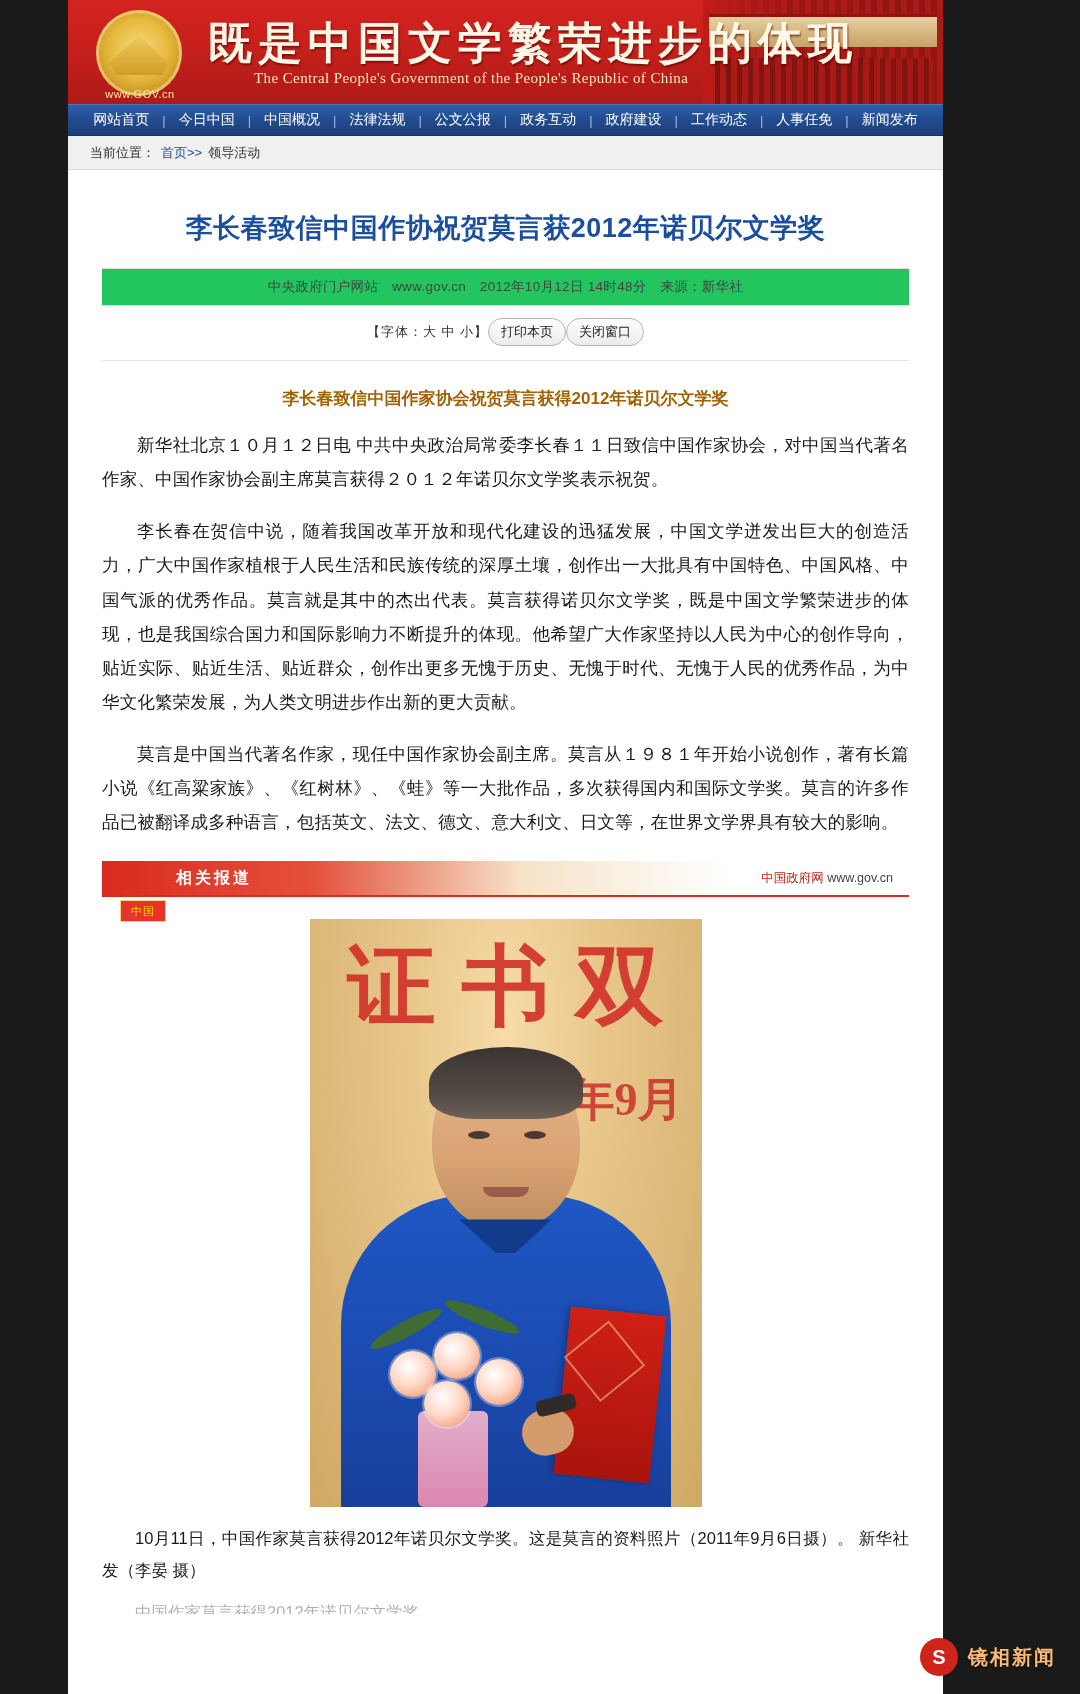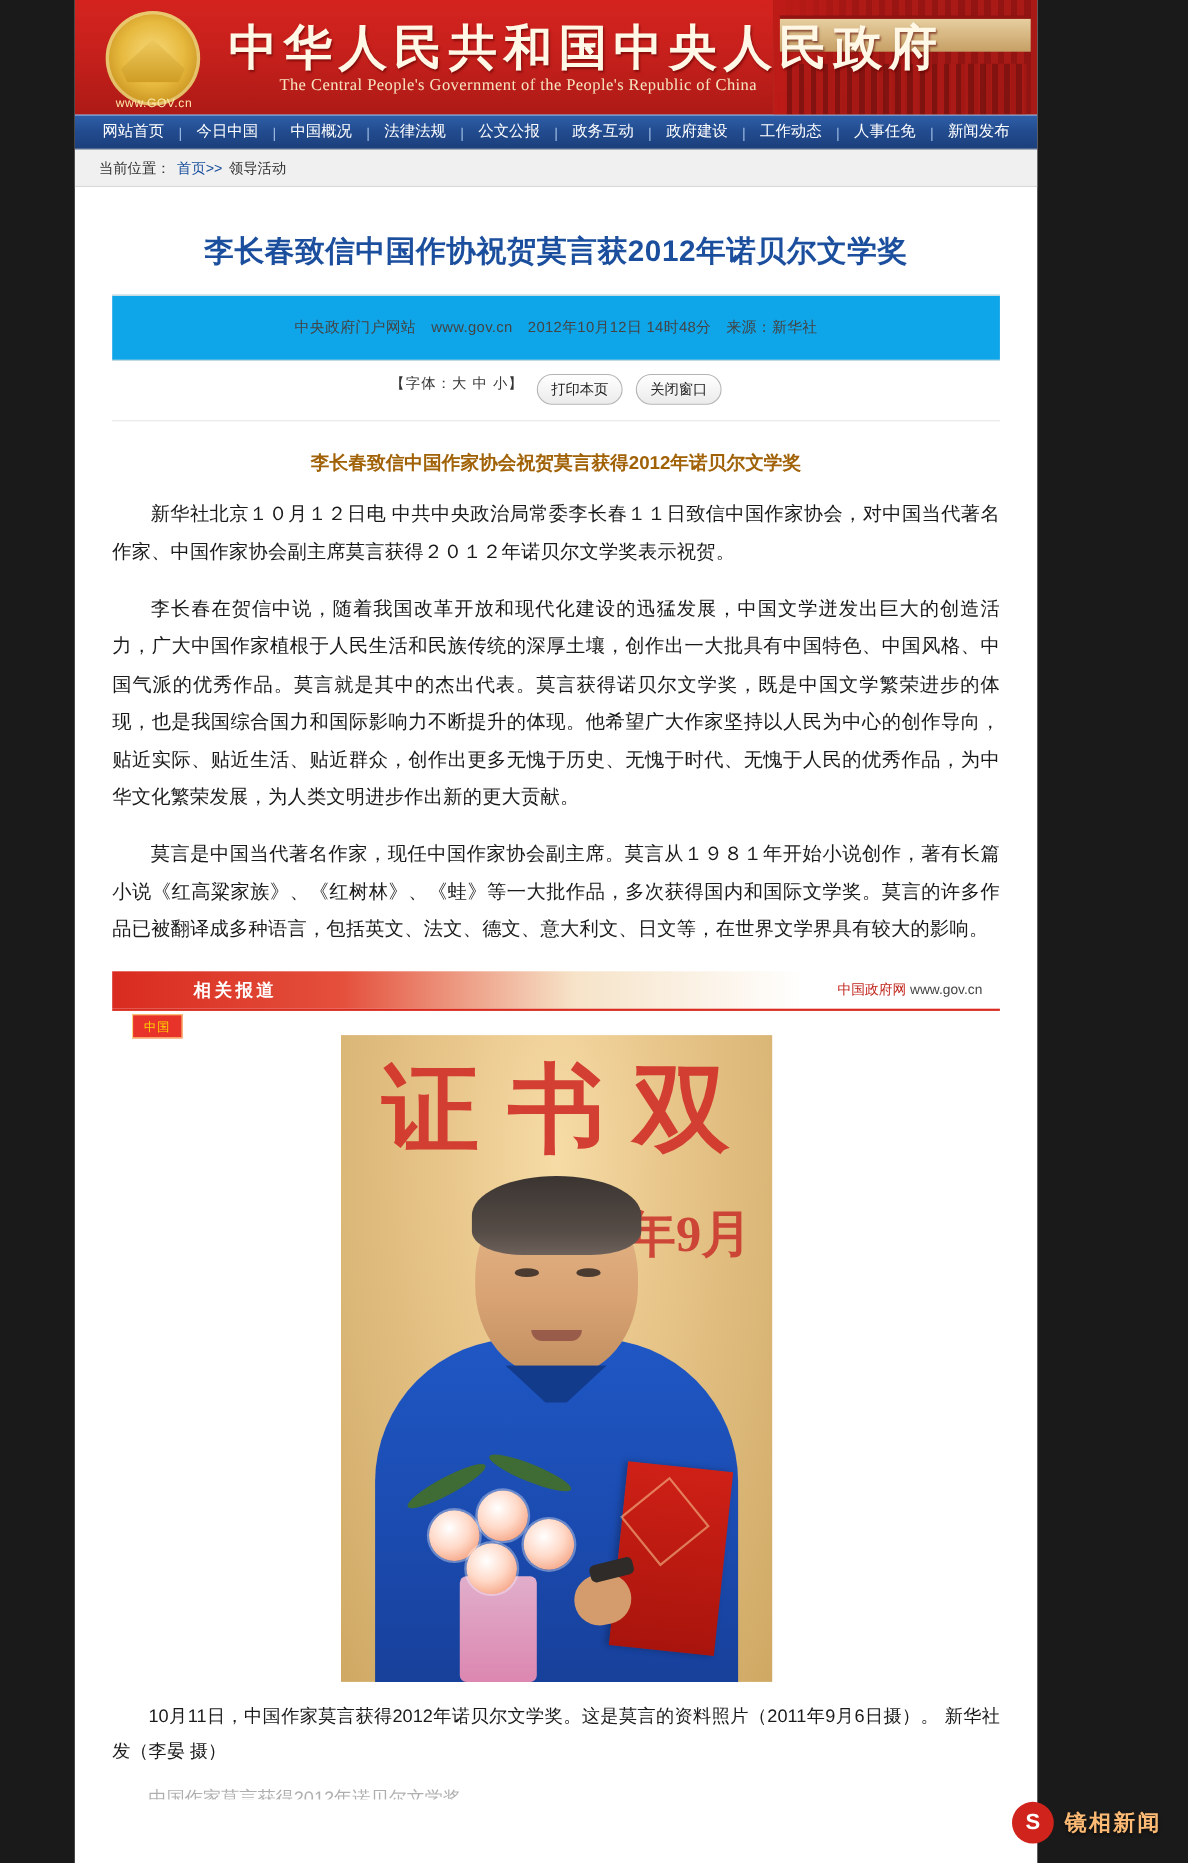--- a/index.html
+++ b/index.html
@@ -142,34 +142,34 @@
   }
   .headline {
     text-align: center;
     color: #1b4f9e;
     font-size: 27px;
     font-weight: bold;
     letter-spacing: .5px;
     margin: 18px 0 22px 0;
   }
   .meta {
-    background: #0ea5e9;
+    background: #22c55e;
     border-top: 1px solid #e2e2e2;
     border-bottom: 1px solid #e2e2e2;
     text-align: center;
     font-size: 13.5px;
     color: #444;
-    padding: 20px 0;
+    padding: 9px 0;
     letter-spacing: .3px;
   }
   .toolbar {
     display: flex;
-    align-items: flex-start;
+    align-items: center;
     justify-content: center;
-    gap: 12px;
+    gap: 0;
     padding: 12px 0 14px 0;
     font-size: 13px;
     color: #333;
     border-bottom: 1px solid #e6e6e6;
   }
   .toolbar .fonts { letter-spacing: 1px; }
   .btn {
     border: 1px solid #b4b4b4;
     background: linear-gradient(to bottom, #ffffff, #ebebeb);
     border-radius: 14px;
@@ -424,21 +424,21 @@
 
 <div class="page">
   <div class="sheet">
 
     <div class="masthead">
       <div class="gate"></div>
       <div class="emblem">
         <div class="inner"></div>
       </div>
       <div class="emblem-caption">www.GOV.cn</div>
-      <div class="mast-title">中华人民共和国中央人民政府</div>
+      <div class="mast-title">既是中国文学繁荣进步的体现</div>
       <div class="mast-sub">The Central People's Government of the People's Republic of China</div>
     </div>
 
     <div class="navbar">
       <a href="#">网站首页</a>
       <span class="sep">|</span>
       <a href="#">今日中国</a>
       <span class="sep">|</span>
       <a href="#">中国概况</a>
       <span class="sep">|</span>

